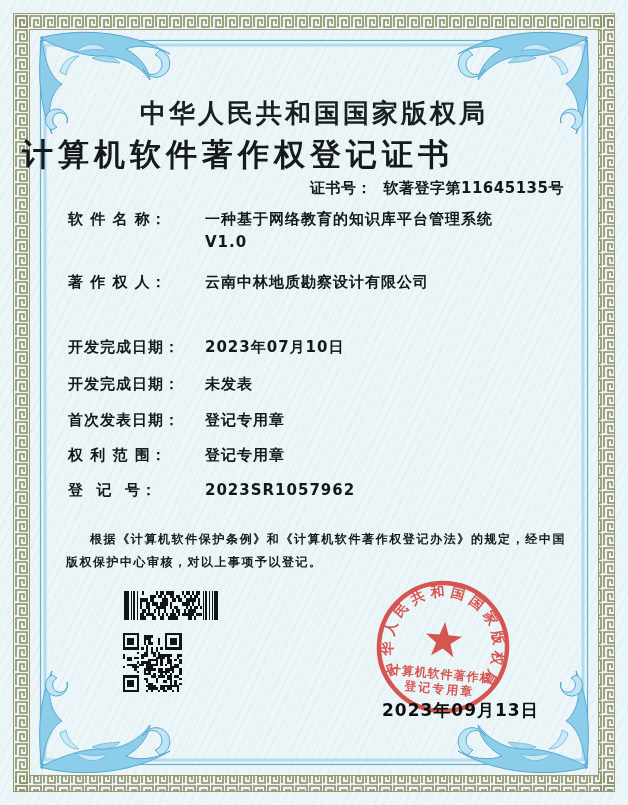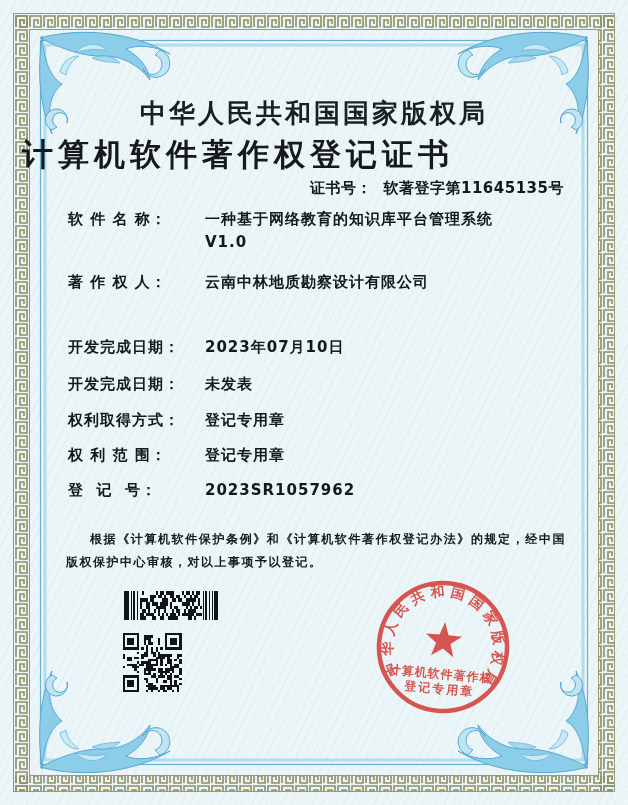--- a/index.html
+++ b/index.html
@@ -99,21 +99,21 @@
     </div>
     <div class="row r2">
       <span class="lab">开发完成日期：</span>
       <span class="val">2023年07月10日</span>
     </div>
     <div class="row r3">
       <span class="lab">开发完成日期：</span>
       <span class="val">未发表</span>
     </div>
     <div class="row r4">
-      <span class="lab">权利取得方式：</span>
+      <span class="lab">首次发表日期：</span>
       <span class="val">登记专用章</span>
     </div>
     <div class="row r5">
       <span class="lab">权 利 范 围：</span>
       <span class="val">登记专用章</span>
     </div>
     <div class="row r6">
       <span class="lab">登  记  号：</span>
       <span class="val">2023SR1057962</span>
     </div>
@@ -475,14 +475,15 @@
         <path id="arcp" d="M -40.2,31.4 A 51,51 0 1 1 40.2,31.4" fill="none"></path>
         <text font-size="14" font-weight="bold" fill="#d5443e">
           <textPath href="#arcp" startOffset="50%" text-anchor="middle" textLength="224" lengthAdjust="spacing">中华人民共和国国家版权局</textPath>
         </text>
         <polygon transform="translate(0,-6)" points="0,-19 4.47,-6.15 18.07,-5.87 7.23,2.35 11.17,15.37 0,7.6 -11.17,15.37 -7.23,2.35 -18.07,-5.87 -4.47,-6.15"></polygon>
         <text x="0" y="31" text-anchor="middle" font-size="12" font-weight="bold" letter-spacing="1">计算机软件著作权</text>
         <text x="0" y="46" text-anchor="middle" font-size="12" font-weight="bold" letter-spacing="2">登记专用章</text>
       </g>
     </svg>
 
+    <div class="issue-date">2023年09月13日</div>
   </div>
 </div>
 
 </body></html>

